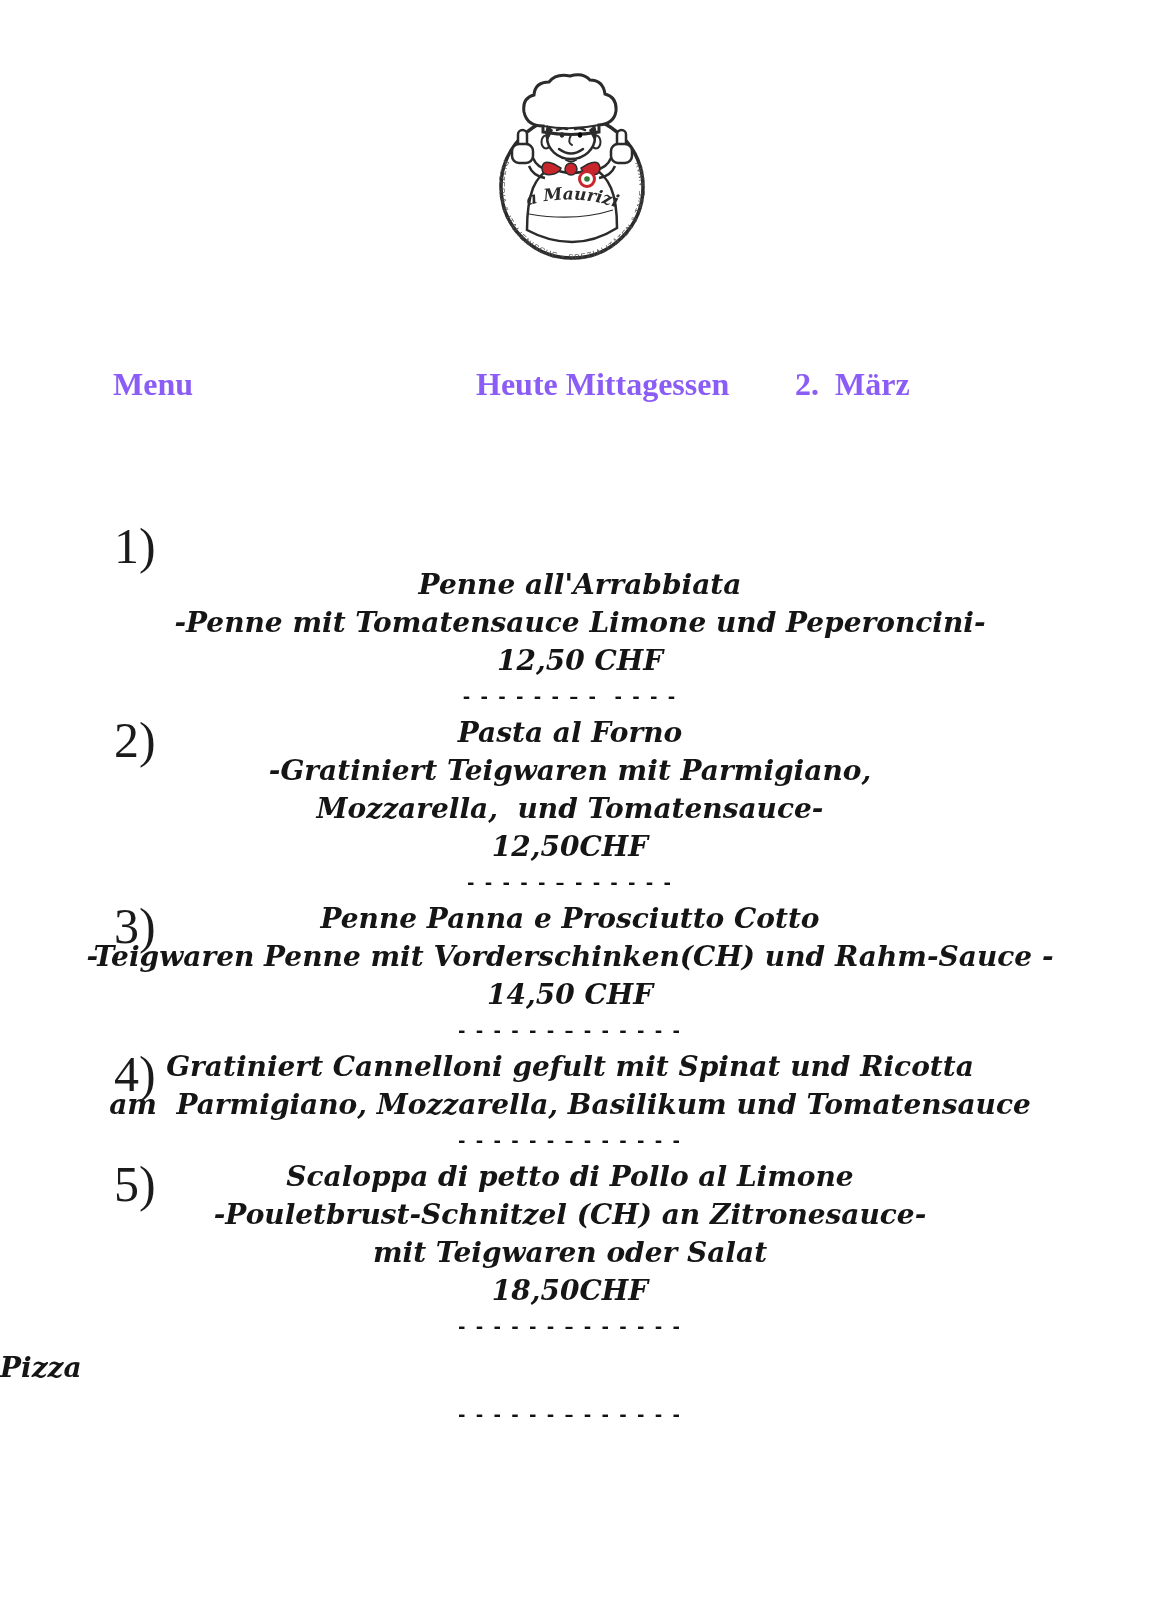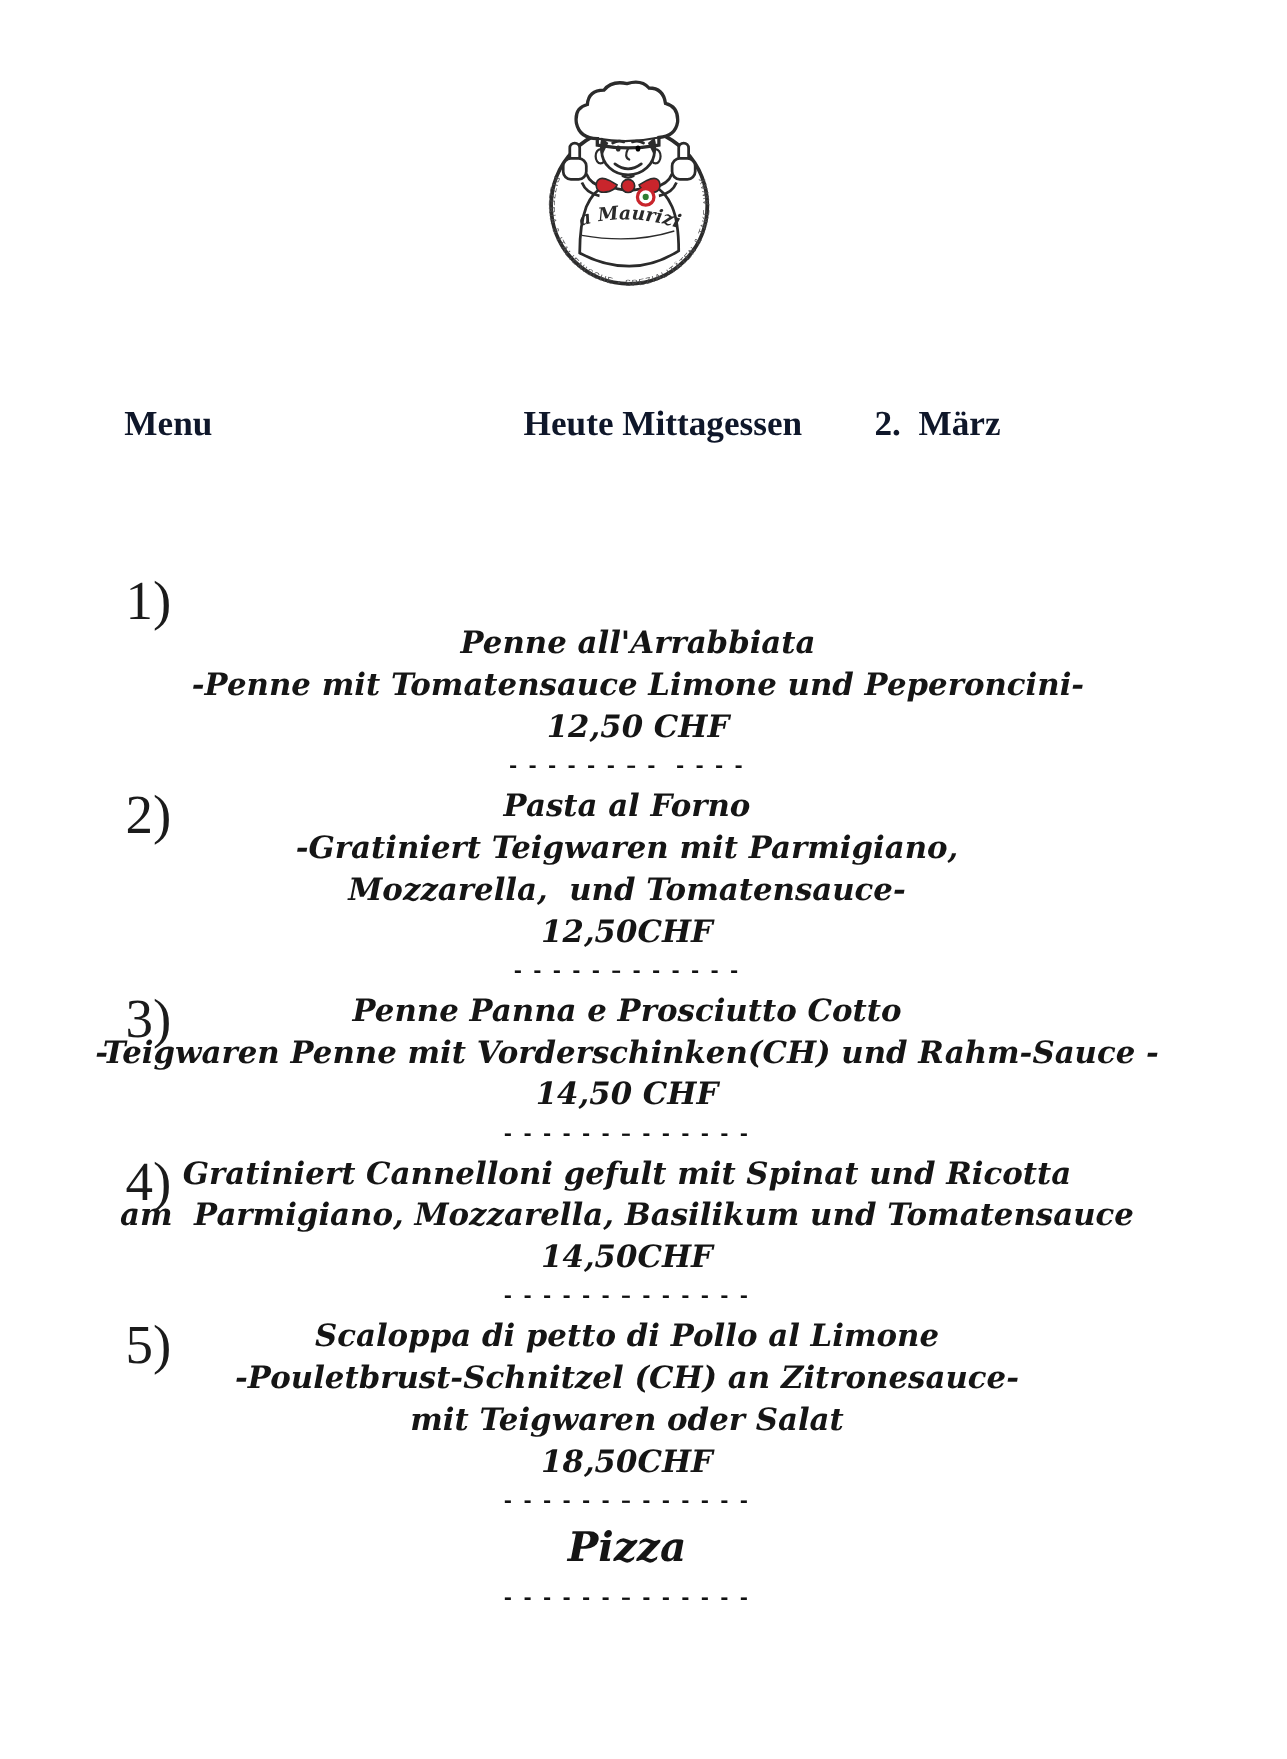--- a/index.html
+++ b/index.html
@@ -2,21 +2,21 @@
 <html><head>
 <meta charset="utf-8">
 <style>
   html,body { margin:0; padding:0; background:#ffffff; }
   .page {
     position:relative; width:1170px; height:1599px; background:#ffffff;
     overflow:hidden; font-family:"Liberation Serif", serif; color:#1b1b1b;
   }
   .logo { position:absolute; left:487px; top:72px; width:170px; height:190px; }
   .header { position:absolute; top:366px; left:0; width:100%; height:42px;
-            font-weight:bold; font-size:32px; color:#0f172a; }
+            font-weight:bold; font-size:32px; color:#8b5cf6; }
   .header span { position:absolute; white-space:pre; top:0; }
   .h-menu  { left:113px; }
   .h-title { left:476px; }
   .h-date  { left:795px; }
   .content { position:absolute; top:520px; left:0; width:100%; }
   .item { position:relative; }
   .item-number {
     position:absolute; left:114px; top:0; font-size:50px; line-height:52px;
     font-weight:400; font-family:"Liberation Serif", serif; color:#1b1b1b;
   }
@@ -25,22 +25,22 @@
     text-align:center; white-space:pre; padding-right:30px;
     font-family:"DejaVu Serif", serif; color:#151515;
   }
   .item.offset-lines .lines { padding-top:46px;padding-left:20px; }
   .separator {
     font-size:18px; font-weight:bold; line-height:34px; letter-spacing:2px;
     text-align:center; white-space:pre; padding-right:30px; color:#111111;
     font-family:"DejaVu Serif", serif;
   }
   .pizza-heading {
-    font-size:37px; font-weight:bold; font-style:italic; line-height:48px;
-    text-align:center; padding-right:30px; font-family:"DejaVu Serif", serif;
+    font-size:28px; font-weight:bold; font-style:italic; line-height:48px;
+    padding-right:30px; font-family:"DejaVu Serif", serif;
     color:#151515;
   }
   .footer .separator { margin-top:6px; }
 </style>
 </head>
 <body>
 
 <div class="page">
 
   <div class="logo">
@@ -137,21 +137,20 @@
         <div class="line">14,50 CHF</div>
       </div>
       <div class="separator">- - - - - - – - - - - - -</div>
     </div>
 
     <div class="item">
       <span class="item-number">4)</span>
       <div class="lines">
         <div class="line">Gratiniert Cannelloni gefult mit Spinat und Ricotta</div>
         <div class="line">am  Parmigiano, Mozzarella, Basilikum und Tomatensauce</div>
-        <div class="line">14,50CHF</div>
       </div>
       <div class="separator">- - - - - - – - - - - - -</div>
     </div>
 
     <div class="item">
       <span class="item-number">5)</span>
       <div class="lines">
         <div class="line">Scaloppa di petto di Pollo al Limone</div>
         <div class="line">-Pouletbrust-Schnitzel (CH) an Zitronesauce-</div>
         <div class="line">mit Teigwaren oder Salat</div>

